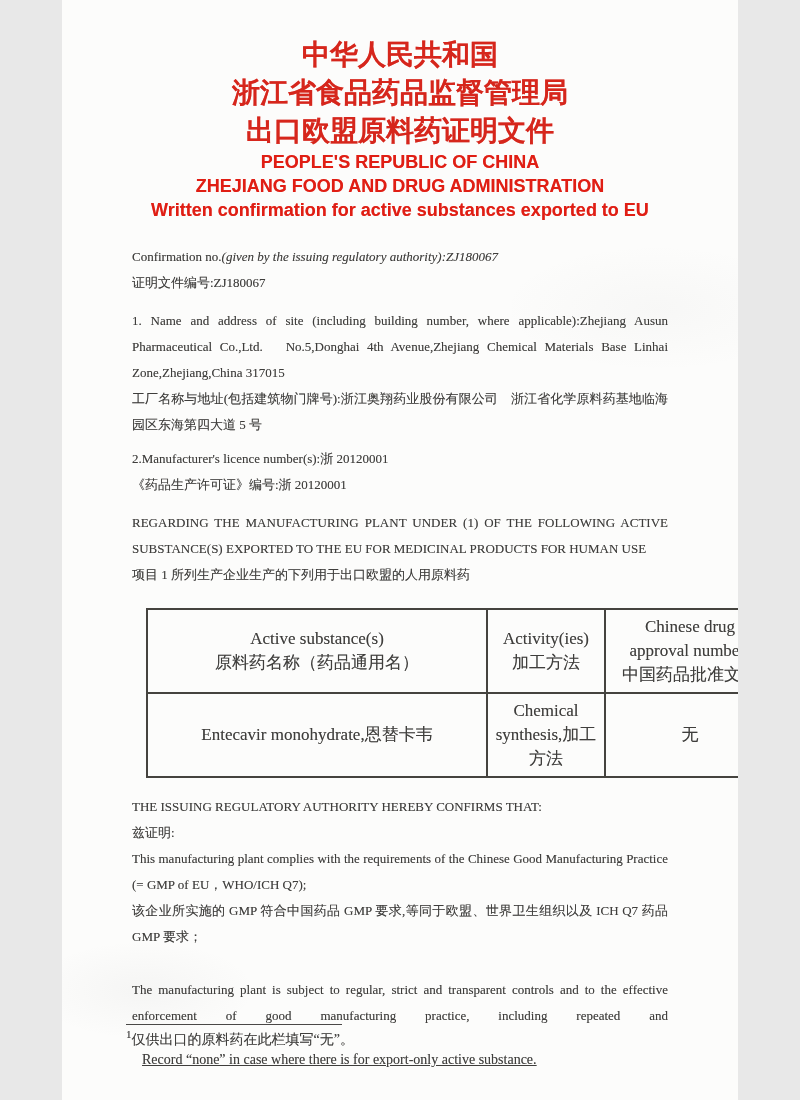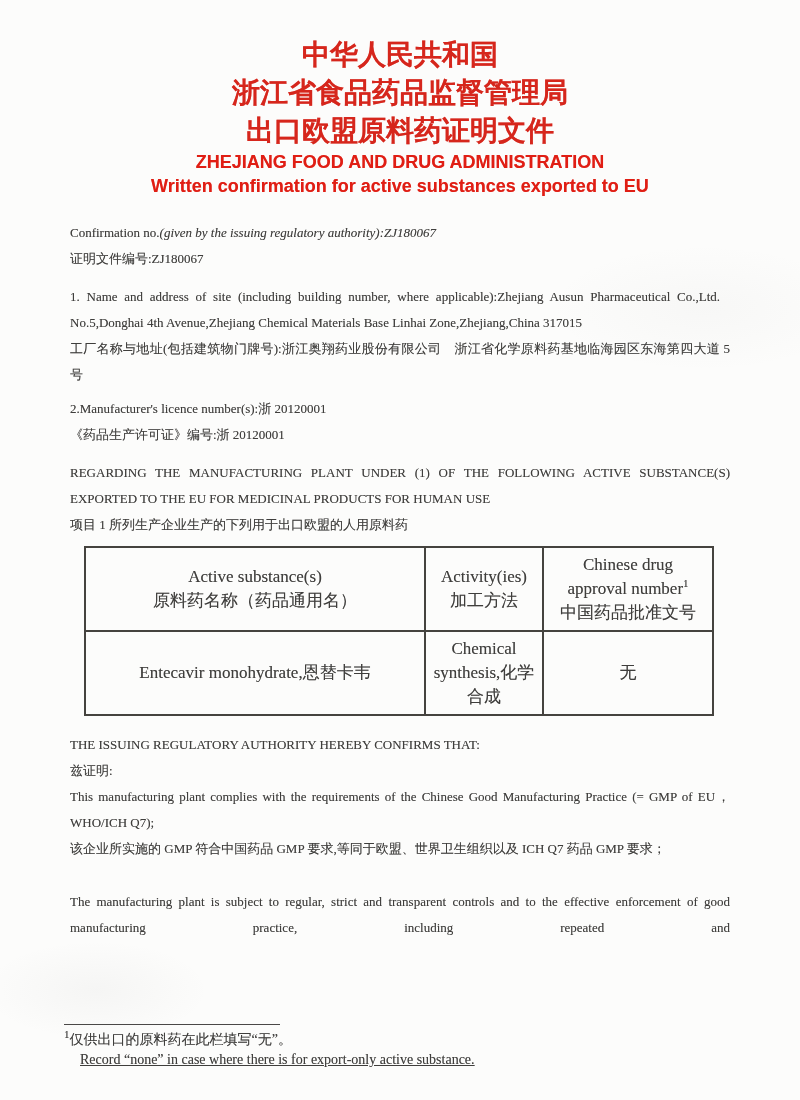--- a/index.html
+++ b/index.html
@@ -1,18 +1,18 @@
 <!DOCTYPE html>
 <html><head>
 <meta charset="utf-8">
 <style>
   html, body { margin: 0; padding: 0; background: #e8e8e8; }
   .page {
     position: relative;
-    width: 800px;
+    width: 676px;
     height: 1100px;
     margin: 0 auto;
     box-sizing: border-box;
     padding: 36px 70px 16px 70px;
     background:
       radial-gradient(ellipse 160px 70px at 12% 90%, rgba(120,120,120,0.05), transparent 70%),
       radial-gradient(ellipse 220px 90px at 88% 28%, rgba(130,130,130,0.04), transparent 70%),
       #fcfcfb;
     font-family: "Liberation Serif", serif;
     color: #3f3e3c;
@@ -35,21 +35,21 @@
     line-height: 24px;
     text-shadow: 0 0 0.5px rgba(224,30,20,0.55);
   }
   p { margin: 0; font-size: 13px; line-height: 26px; }
   .just { text-align: justify; }
   .just-last { text-align: justify; text-align-last: justify; margin-top: 27px; }
   .it { font-style: italic; }
   .sec-conf { margin-bottom: 12px; }
   .sec-item1 { margin-bottom: 8px; }
   .sec-item2 { margin-bottom: 12px; }
-  .sec-regarding { margin-bottom: 8px; }
+  .sec-regarding { margin-bottom: 20px; }
   .doc-table {
     border-collapse: collapse;
     table-layout: fixed;
     width: 628px;
     margin-left: 14px;
     margin-bottom: 16px;
     border-radius: 23px;
   }
   .doc-table th, .doc-table td {
     border: 2px solid #45433f;
@@ -81,20 +81,21 @@
 </style>
 </head>
 <body>
 
 <div class="page">
 
   <header class="doc-header">
     <div class="cn-title">中华人民共和国</div>
     <div class="cn-title">浙江省食品药品监督管理局</div>
     <div class="cn-title">出口欧盟原料药证明文件</div>
+    <div class="en-title">PEOPLE'S REPUBLIC OF CHINA</div>
     <div class="en-title">ZHEJIANG FOOD AND DRUG ADMINISTRATION</div>
     <div class="en-title">Written confirmation for active substances exported to EU</div>
   </header>
 
   <section class="sec-conf">
     <p><span>Confirmation no.</span><span class="it">(given by the issuing regulatory authority):ZJ180067</span></p>
     <p>证明文件编号:ZJ180067</p>
   </section>
 
   <section class="sec-item1">
@@ -131,21 +132,21 @@
         <th>
           <div>Chinese drug</div>
           <div><span>approval number</span><sup>1</sup></div>
           <div>中国药品批准文号</div>
         </th>
       </tr>
     </thead>
     <tbody>
       <tr>
         <td>Entecavir monohydrate,恩替卡韦</td>
-        <td>Chemical synthesis,化学合成</td>
+        <td>Chemical synthesis,加工方法</td>
         <td>无</td>
       </tr>
     </tbody>
   </table>
 
   <section class="sec-confirms">
     <p>THE ISSUING REGULATORY AUTHORITY HEREBY CONFIRMS THAT:</p>
     <p>兹证明:</p>
     <p class="just">This manufacturing plant complies with the requirements of the Chinese Good Manufacturing Practice (= GMP of EU，WHO/ICH Q7);</p>
     <p class="just">该企业所实施的 GMP 符合中国药品 GMP 要求,等同于欧盟、世界卫生组织以及 ICH Q7 药品 GMP 要求；</p>

